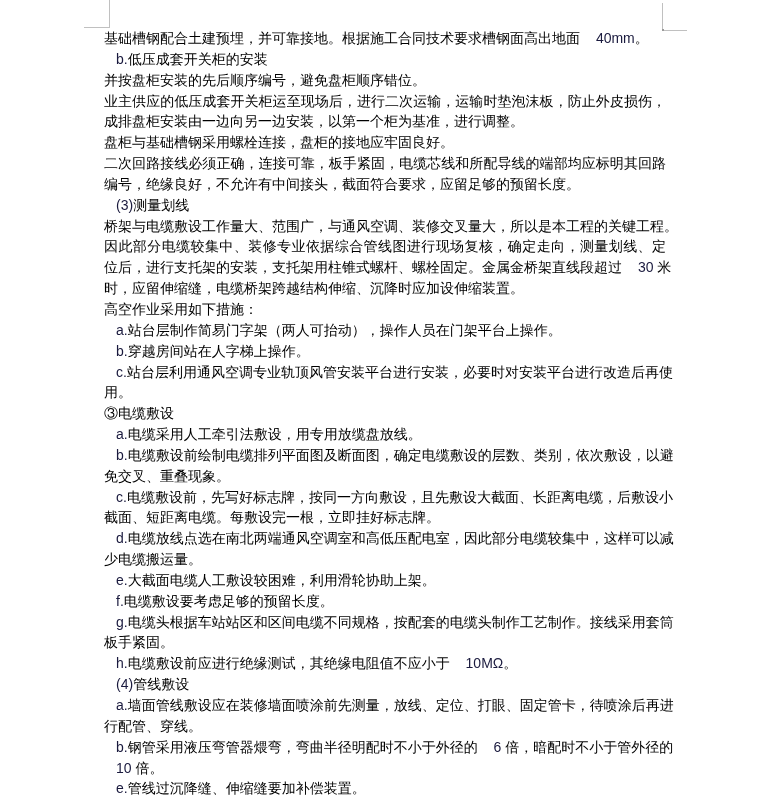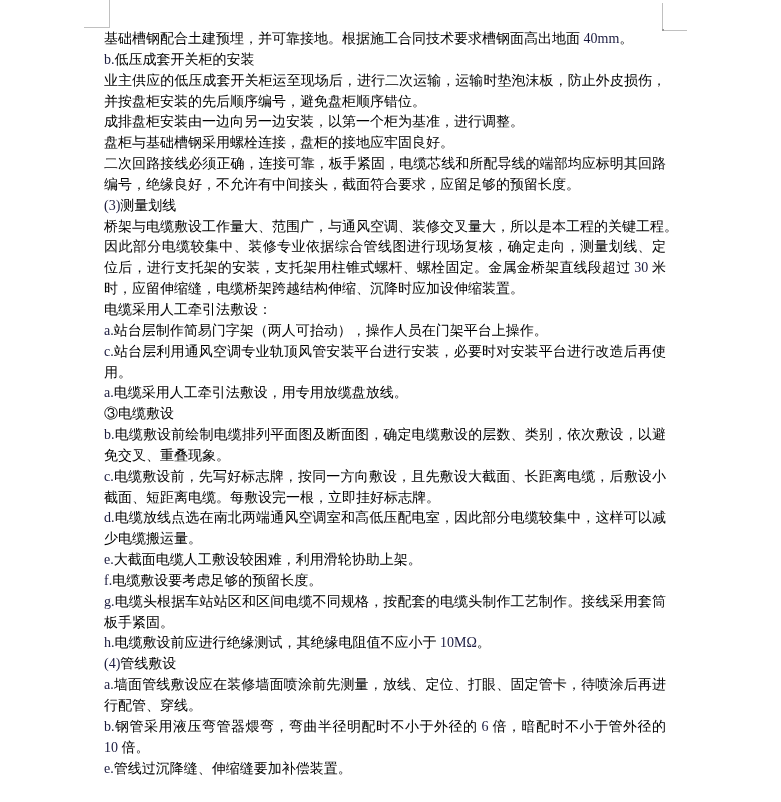--- a/index.html
+++ b/index.html
@@ -54,54 +54,56 @@
     line-height: 20.85px;
     white-space: nowrap;
     text-align: left;
   }
   .line.fill {
     text-align: justify;
     text-align-last: justify;
     text-justify: inter-character;
   }
   .latin {
-    font-family: Liberation Serif, serif;
+    font-family: Liberation Sans, sans-serif;
     color: var(--latin-color);
+    margin-left: 12px;
   }
   .cjk {
     font-family: Liberation Sans, sans-serif;
     color: var(--text-color);
   }
 </style>
 </head>
 <body>
 
 <div class="page">
   <div class="corner-mark tl"></div>
   <div class="corner-mark tr"></div>
   <div class="text-area" id="text-area">
       <div class="line"><span class="cjk">基础槽钢配合土建预埋，并可靠接地。根据施工合同技术要求槽钢面高出地面</span><span class="latin"> 40mm</span><span class="cjk">。</span></div>
       <div class="line"><span class="latin">b.</span><span class="cjk">低压成套开关柜的安装</span></div>
+      <div class="line"><span class="cjk">并按盘柜安装的先后顺序编号，避免盘柜顺序错位。</span></div>
       <div class="line fill"><span class="cjk">业主供应的低压成套开关柜运至现场后，进行二次运输，运输时垫泡沫板，防止外皮损伤，</span></div>
-      <div class="line"><span class="cjk">并按盘柜安装的先后顺序编号，避免盘柜顺序错位。</span></div>
       <div class="line"><span class="cjk">成排盘柜安装由一边向另一边安装，以第一个柜为基准，进行调整。</span></div>
       <div class="line"><span class="cjk">盘柜与基础槽钢采用螺栓连接，盘柜的接地应牢固良好。</span></div>
       <div class="line fill"><span class="cjk">二次回路接线必须正确，连接可靠，板手紧固，电缆芯线和所配导线的端部均应标明其回路</span></div>
       <div class="line"><span class="cjk">编号，绝缘良好，不允许有中间接头，截面符合要求，应留足够的预留长度。</span></div>
       <div class="line"><span class="latin">(3)</span><span class="cjk">测量划线</span></div>
       <div class="line fill"><span class="cjk">桥架与电缆敷设工作量大、范围广，与通风空调、装修交叉量大，所以是本工程的关键工程。</span></div>
       <div class="line fill"><span class="cjk">因此部分电缆较集中、装修专业依据综合管线图进行现场复核，确定走向，测量划线、定</span></div>
       <div class="line fill"><span class="cjk">位后，进行支托架的安装，支托架用柱锥式螺杆、螺栓固定。金属金桥架直线段超过</span><span class="latin"> 30 </span><span class="cjk">米</span></div>
       <div class="line"><span class="cjk">时，应留伸缩缝，电缆桥架跨越结构伸缩、沉降时应加设伸缩装置。</span></div>
-      <div class="line"><span class="cjk">电缆采用人工牵引法敷设：</span></div>
+      <div class="line"><span class="cjk">高空作业采用如下措施：</span></div>
       <div class="line"><span class="latin">a.</span><span class="cjk">站台层制作简易门字架（两人可抬动），操作人员在门架平台上操作。</span></div>
+      <div class="line"><span class="latin">b.</span><span class="cjk">穿越房间站在人字梯上操作。</span></div>
       <div class="line fill"><span class="latin">c.</span><span class="cjk">站台层利用通风空调专业轨顶风管安装平台进行安装，必要时对安装平台进行改造后再使</span></div>
       <div class="line"><span class="cjk">用。</span></div>
+      <div class="line"><span class="cjk">③电缆敷设</span></div>
       <div class="line"><span class="latin">a.</span><span class="cjk">电缆采用人工牵引法敷设，用专用放缆盘放线。</span></div>
-      <div class="line"><span class="cjk">③电缆敷设</span></div>
       <div class="line fill"><span class="latin">b.</span><span class="cjk">电缆敷设前绘制电缆排列平面图及断面图，确定电缆敷设的层数、类别，依次敷设，以避</span></div>
       <div class="line"><span class="cjk">免交叉、重叠现象。</span></div>
       <div class="line fill"><span class="latin">c.</span><span class="cjk">电缆敷设前，先写好标志牌，按同一方向敷设，且先敷设大截面、长距离电缆，后敷设小</span></div>
       <div class="line"><span class="cjk">截面、短距离电缆。每敷设完一根，立即挂好标志牌。</span></div>
       <div class="line fill"><span class="latin">d.</span><span class="cjk">电缆放线点选在南北两端通风空调室和高低压配电室，因此部分电缆较集中，这样可以减</span></div>
       <div class="line"><span class="cjk">少电缆搬运量。</span></div>
       <div class="line"><span class="latin">e.</span><span class="cjk">大截面电缆人工敷设较困难，利用滑轮协助上架。</span></div>
       <div class="line"><span class="latin">f.</span><span class="cjk">电缆敷设要考虑足够的预留长度。</span></div>
       <div class="line fill"><span class="latin">g.</span><span class="cjk">电缆头根据车站站区和区间电缆不同规格，按配套的电缆头制作工艺制作。接线采用套筒</span></div>
       <div class="line"><span class="cjk">板手紧固。</span></div>

